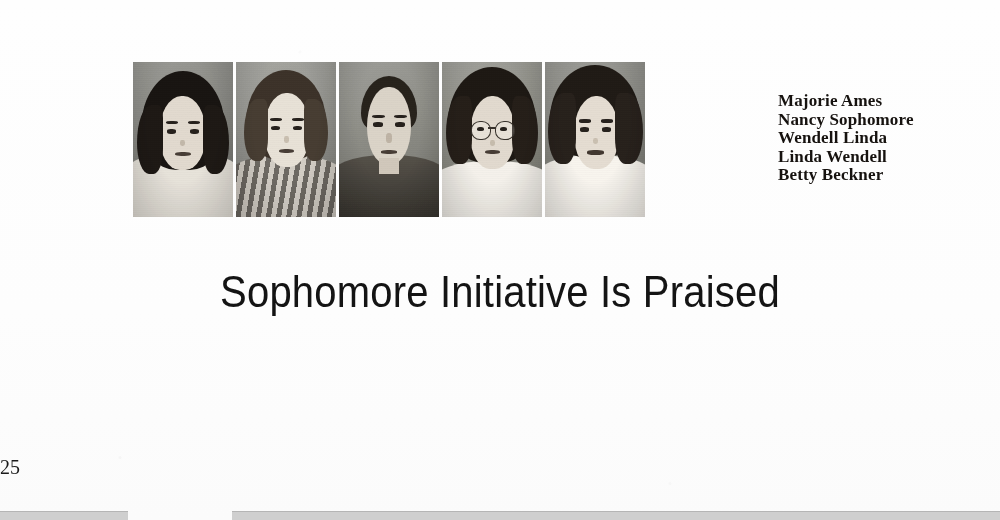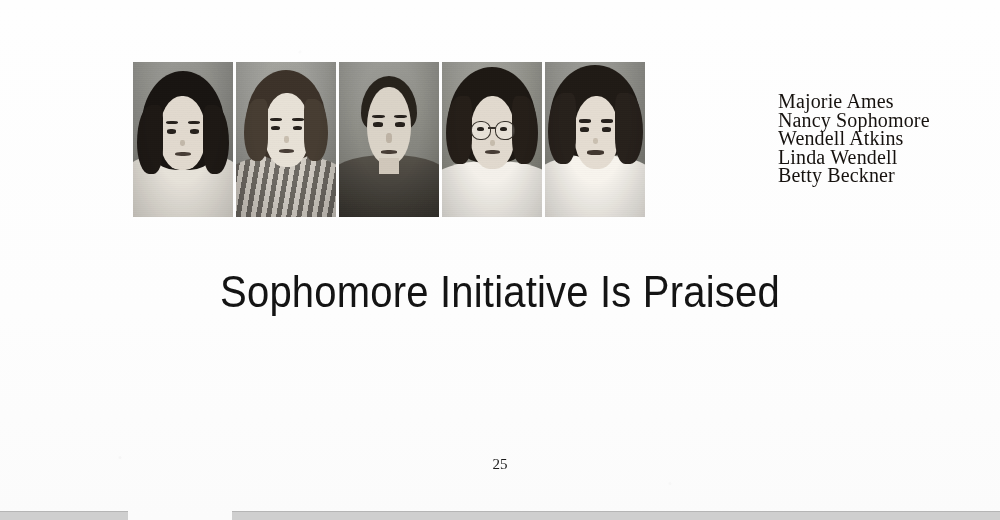--- a/index.html
+++ b/index.html
@@ -98,24 +98,25 @@
     background-image:
       repeating-linear-gradient(0deg, rgba(0,0,0,0.05) 0 1px, rgba(255,255,255,0.03) 1px 2px);
   }
 
   
   .name-list {
     position: absolute;
     left: 778px;
     top: 92px;
     font-family: "Liberation Serif", serif;
-    font-size: 20px;
+    font-size: 17px;
     line-height: 18.6px;
     color: #16120f;
     letter-spacing: 0.15px;
+    font-weight: bold;
   }
   .name-list div { white-space: nowrap; }
 
   
   .headline {
     position: absolute;
     left: 0;
     right: 0;
     top: 240px;
     text-align: center;
@@ -140,23 +141,22 @@
     color: #17130f;
     letter-spacing: 0.25px;
   }
 
   
   .page-number {
     position: absolute;
     left: 0;
     right: 0;
     top: 456px;
-    text-align: center;
-    font-family: "Liberation Serif", serif;
-    font-size: 15px;
+    font-family: "Liberation Serif", serif;
+    font-size: 20px;
     color: #1a1a1a;
   }
 
   
   .edge {
     position: absolute;
     bottom: 0;
     height: 8px;
     background: #cfcfcf;
   }
@@ -253,21 +253,21 @@
       <div class="mouth" style="left:42%;top:57%;width:17%;height:3%;background:#453b34"></div>
       <div class="shade"></div>
       <div class="grain"></div>
     </div>
 
   </div>
 
   <div class="name-list">
     <div>Majorie Ames</div>
     <div>Nancy Sophomore</div>
-    <div>Wendell Atkins</div>
+    <div>Wendell Linda</div>
     <div>Linda Wendell</div>
     <div>Betty Beckner</div>
   </div>
 
   <h1 class="headline">Sophomore Initiative Is Praised</h1>
 
 
   <div class="page-number">25</div>
 
   <div class="edge a"></div>

